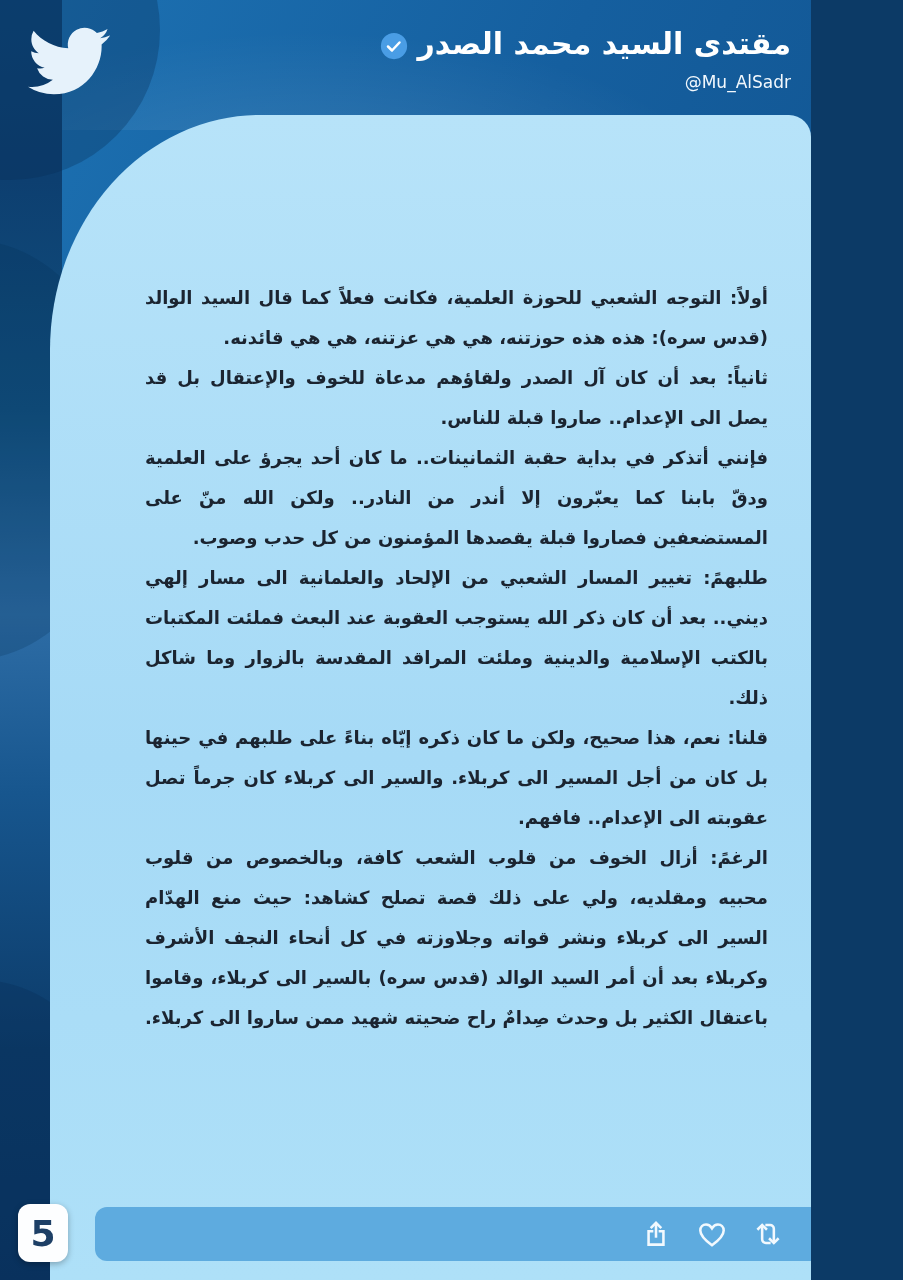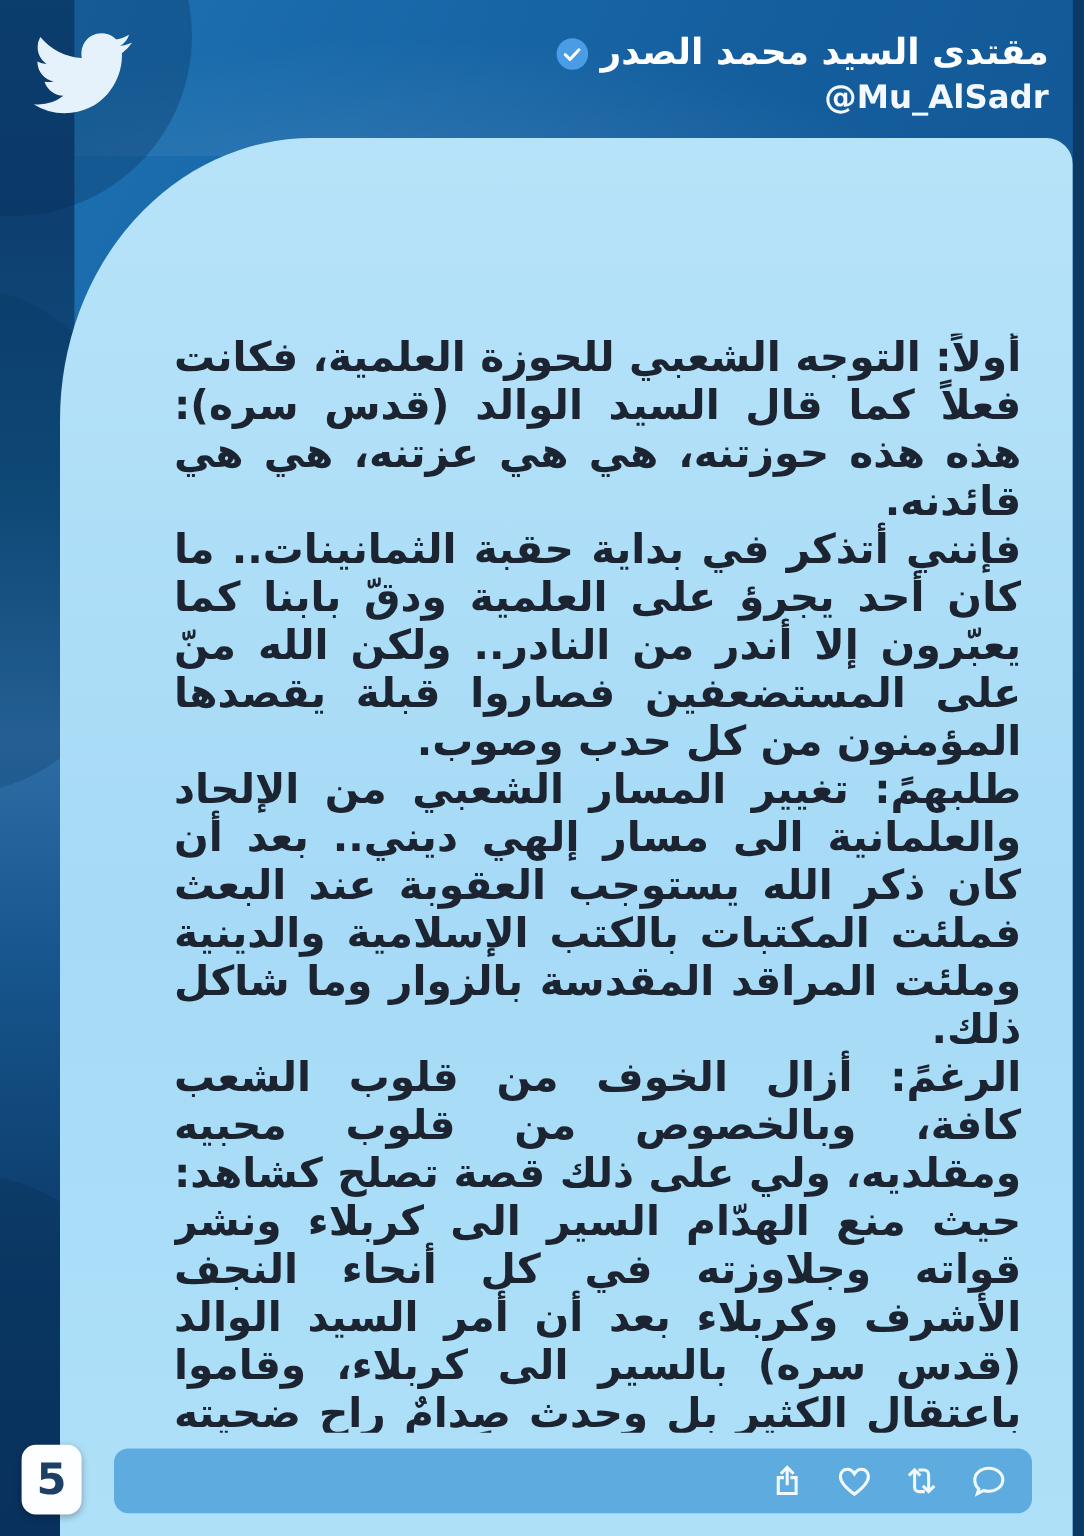--- a/index.html
+++ b/index.html
@@ -1,18 +1,18 @@
 <!DOCTYPE html>
 <html lang="ar"><head>
 <meta charset="utf-8">
 <style>
   html,body{margin:0;padding:0;background:#0c3a66;}
   *{box-sizing:border-box;}
   .stage{
-    position:relative;width:894px;height:1280px;overflow:hidden;
+    position:relative;width:811px;height:1280px;overflow:hidden;
     font-family:"DejaVu Sans","Liberation Sans",sans-serif;
     background:linear-gradient(115deg,#1d72b3 0%,#155f9f 42%,#0f4e88 100%);
   }
   
   .stage::before{
     content:"";position:absolute;left:0;top:0;width:100%;height:130px;
     background:radial-gradient(ellipse at 38% 160%,rgba(255,255,255,.14),rgba(255,255,255,0) 60%);
     pointer-events:none;
   }
   
@@ -26,32 +26,32 @@
   .wing-c{left:-170px;top:980px;width:300px;height:380px;opacity:.28;}
 
   
   .header{position:absolute;left:0;top:0;width:100%;height:115px;}
   .logo{position:absolute;left:28px;top:20px;width:82px;height:70px;}
   .id-block{position:absolute;right:20px;top:26px;text-align:right;color:#fff;}
   .name-row{direction:rtl;font-size:30px;font-weight:bold;letter-spacing:0;line-height:36px;}
   .verified{
     display:inline-block;vertical-align:middle;width:30px;height:30px;margin-right:8px;
   }
-  .handle{direction:ltr;font-size:27px;font-weight:bold;line-height:36px;margin-top:2px;color:#f2f8fd;}
+  .handle{direction:ltr;font-size:17px;font-weight:normal;line-height:36px;margin-top:2px;color:#f2f8fd;}
 
   
   .card{
     position:absolute;left:50px;top:115px;right:0;bottom:0;
     background:linear-gradient(180deg,#b7e3f9 0%,#a6daf6 55%,#aee0f8 100%);
     border-top-left-radius:210px 235px;border-top-right-radius:22px;
   }
   .tweet-text{
     position:absolute;left:95px;right:43px;top:163px;bottom:86px;overflow:hidden;
     direction:rtl;text-align:justify;
-    color:#1b2430;font-size:34px;font-weight:bold;line-height:40px;
+    color:#1b2430;font-size:18px;font-weight:bold;line-height:40px;
   }
   .tweet-text p{margin:0;}
   .lead{font-weight:bold;}
 
   
   .action-bar{
     position:absolute;left:95px;top:1207px;width:765px;height:54px;
     background:#5eabdf;border-radius:12px;
     display:flex;align-items:center;justify-content:flex-end;gap:20px;
     padding:0 18px 0 0;
@@ -92,22 +92,24 @@
               <path d="M7.2 12.4l3.2 3.2 6-6.4" fill="none" stroke="#ffffff" stroke-width="2" stroke-linecap="round" stroke-linejoin="round"></path>
             </svg></span>
       </div>
       <div class="handle">@Mu_AlSadr</div>
     </div>
   </div>
 
   <div class="card">
     <div class="tweet-text">
       <p><strong class="lead">أولاً: </strong><span>التوجه الشعبي للحوزة العلمية، فكانت فعلاً كما قال السيد الوالد (قدس سره): هذه هذه حوزتنه، هي هي عزتنه، هي هي قائدنه.</span></p>
+      <p><strong class="lead">ثانياً: </strong><span>بعد أن كان آل الصدر ولقاؤهم مدعاة للخوف والإعتقال بل قد يصل الى الإعدام.. صاروا قبلة للناس.</span></p>
       <p><strong class="lead"></strong><span>فإنني أتذكر في بداية حقبة الثمانينات.. ما كان أحد يجرؤ على العلمية ودقّ بابنا كما يعبّرون إلا أندر من النادر.. ولكن الله منّ على المستضعفين فصاروا قبلة يقصدها المؤمنون من كل حدب وصوب.</span></p>
       <p><strong class="lead">طلبهمً: </strong><span>تغيير المسار الشعبي من الإلحاد والعلمانية الى مسار إلهي ديني.. بعد أن كان ذكر الله يستوجب العقوبة عند البعث فملئت المكتبات بالكتب الإسلامية والدينية وملئت المراقد المقدسة بالزوار وما شاكل ذلك.</span></p>
+      <p><strong class="lead"></strong><span>قلنا: نعم، هذا صحيح، ولكن ما كان ذكره إيّاه بناءً على طلبهم في حينها بل كان من أجل المسير الى كربلاء. والسير الى كربلاء كان جرماً تصل عقوبته الى الإعدام.. فافهم.</span></p>
       <p><strong class="lead">الرغمً: </strong><span>أزال الخوف من قلوب الشعب كافة، وبالخصوص من قلوب محبيه ومقلديه، ولي على ذلك قصة تصلح كشاهد: حيث منع الهدّام السير الى كربلاء ونشر قواته وجلاوزته في كل أنحاء النجف الأشرف وكربلاء بعد أن أمر السيد الوالد (قدس سره) بالسير الى كربلاء، وقاموا باعتقال الكثير بل وحدث صِدامٌ راح ضحيته شهيد ممن ساروا الى كربلاء.</span></p>
 
     </div>
   </div>
 
   <div class="action-bar">
     <button class="action-btn" aria-label="share">
       <span>
         <svg viewBox="0 0 32 32" fill="none" stroke="#f2f9fe" stroke-width="2.4">
           <path d="M13.5 13.5H9V26h14V13.5h-4.5"></path>

